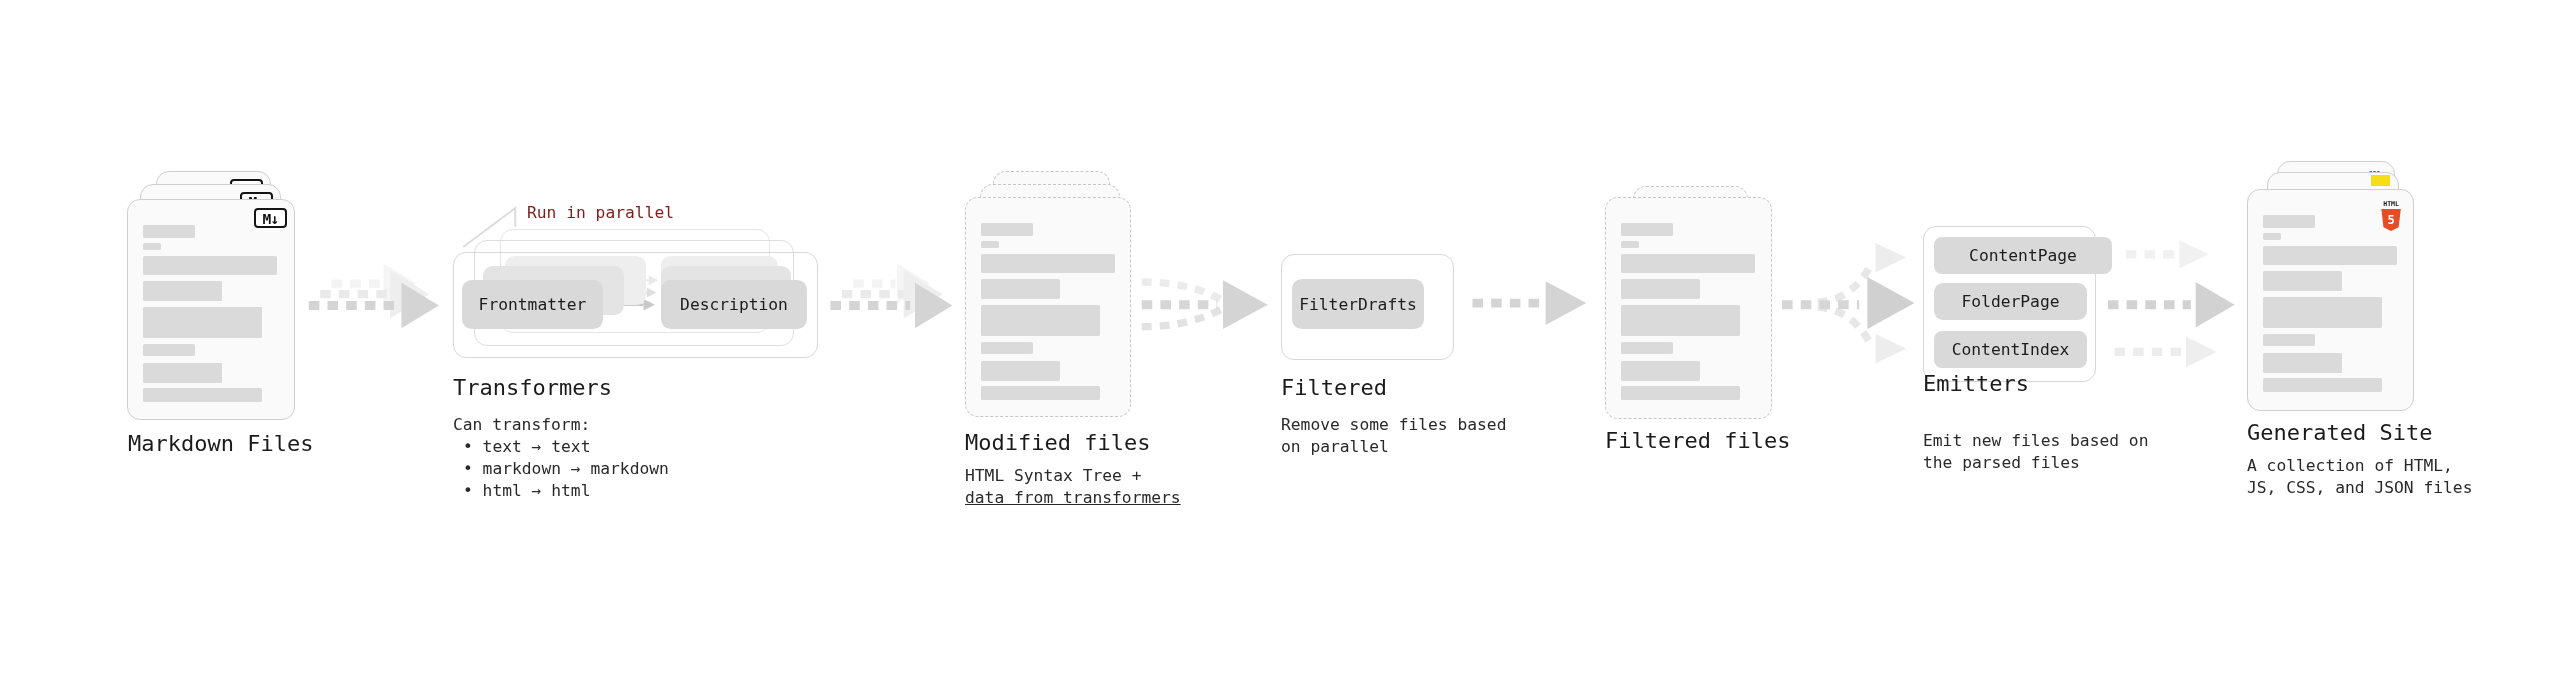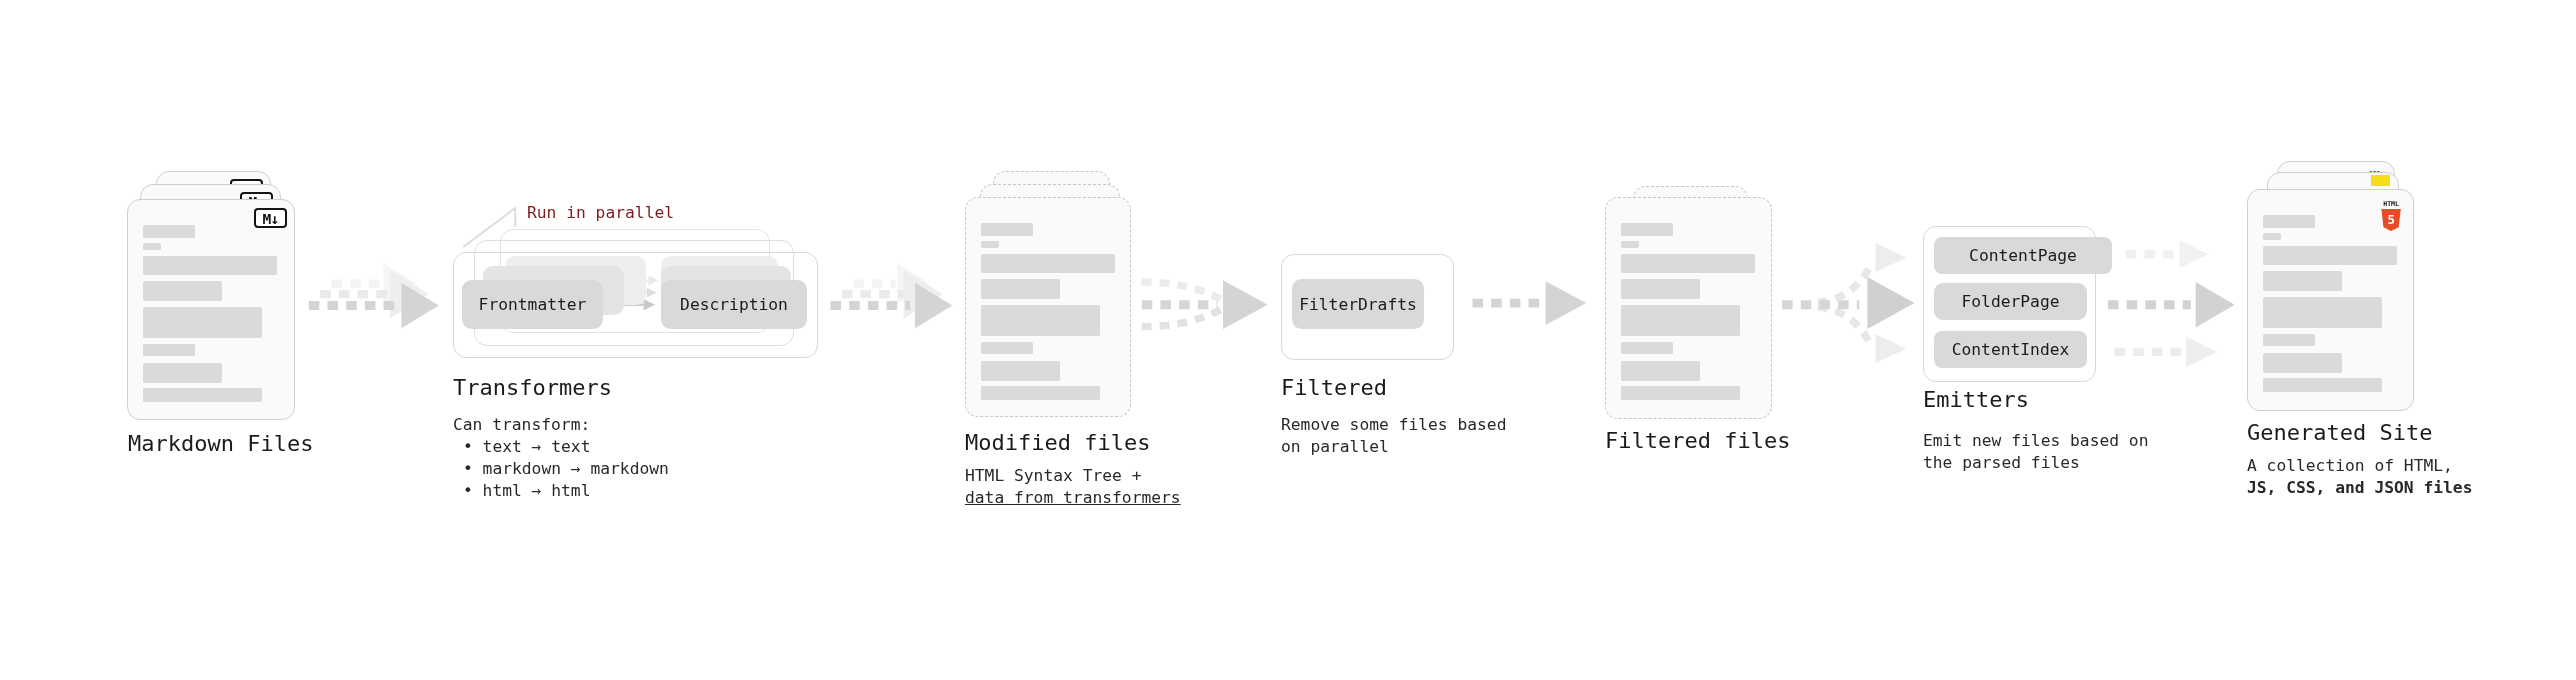--- a/index.html
+++ b/index.html
@@ -201,21 +201,21 @@
         <i class="b8"></i>
     </div>
     <div class="title" style="left:1605px;top:429px;">Filtered files</div>
   </div>
 
   <div>
     <div class="box" style="left:1923px;top:226px;width:173px;height:156px;"></div>
     <div class="pill" style="left:1934px;top:237px;width:178px;height:37px;border-radius:8.1px;">ContentPage</div>
     <div class="pill" style="left:1934px;top:283px;width:153px;height:37px;border-radius:9px;">FolderPage</div>
     <div class="pill" style="left:1934px;top:331px;width:153px;height:37px;border-radius:8.1px;">ContentIndex</div>
-    <div class="title" style="left:1923px;top:388px;">Emitters</div>
+    <div class="title" style="left:1923px;top:372px;">Emitters</div>
     <div class="body-line" style="left:1923px;top:430px;">Emit new files based on</div>
     <div class="body-line" style="left:1923px;top:452px;">the parsed files</div>
   </div>
 
   <div>
     <div class="page" style="left:2277px;top:161px;width:118px;height:42px;">
       <span class="badge-css">
         <span class="t">CSS</span>
         <span class="u"></span>
       </span>
@@ -232,17 +232,17 @@
         <i class="b2"></i>
       <i class="b3"></i>
         <i class="b4"></i>
       <i class="b5"></i>
         <i class="b6"></i>
       <i class="b7"></i>
         <i class="b8"></i>
     </div>
     <div class="title" style="left:2247px;top:421px;">Generated Site</div>
     <div class="body-line" style="left:2247px;top:455px;">A collection of HTML,</div>
-    <div class="body-line" style="left:2247px;top:477px;font-weight:bold;">JS, CSS, and JSON files</div>
+    <div class="body-line" style="left:2247px;top:477px;">JS, CSS, and JSON files</div>
   </div>
 
 </div>
 
 
 </body></html>

